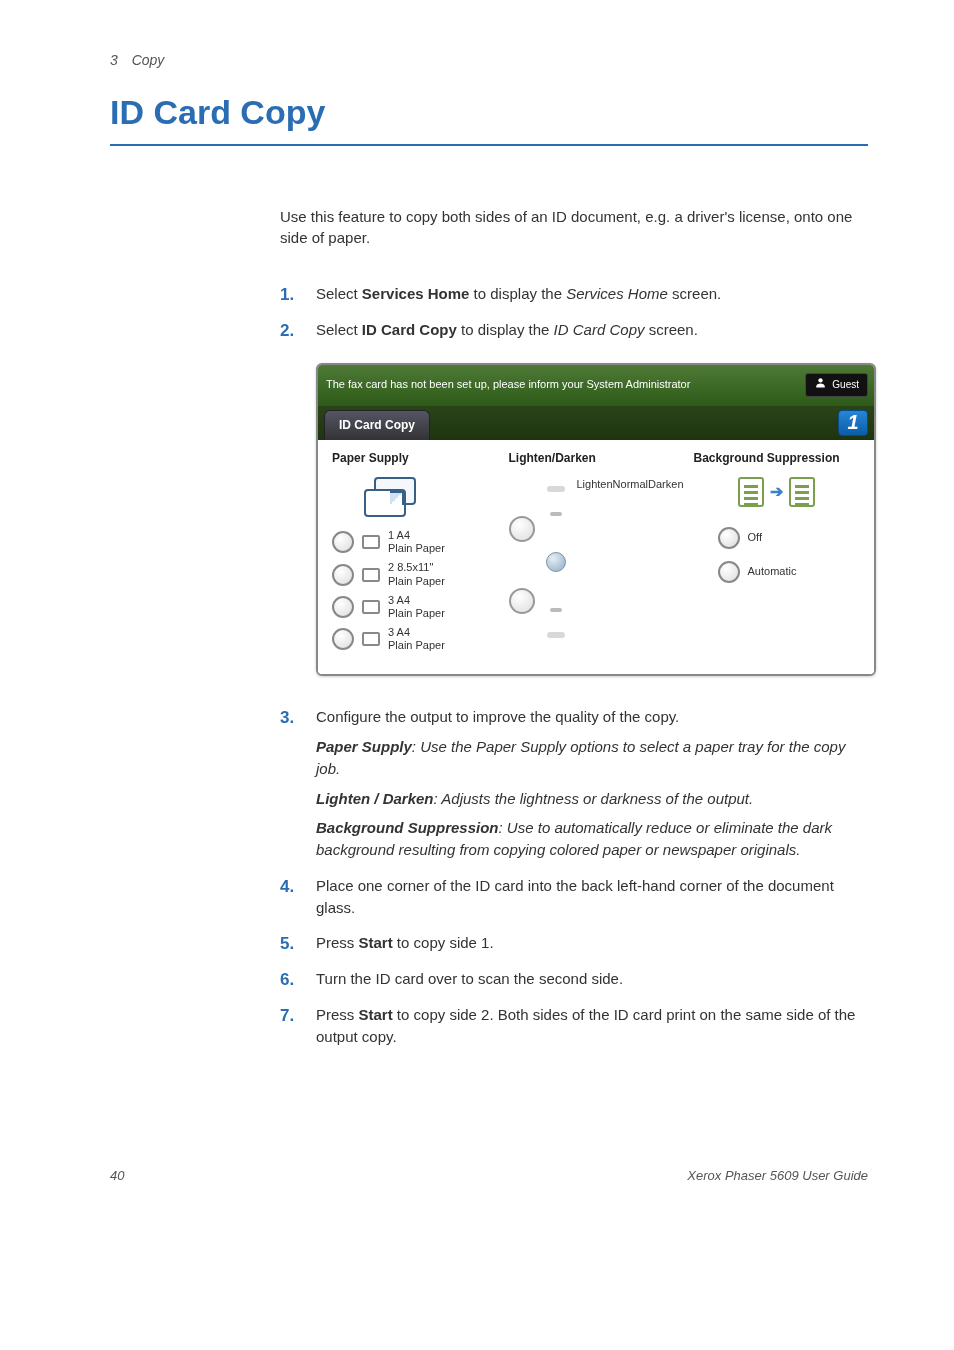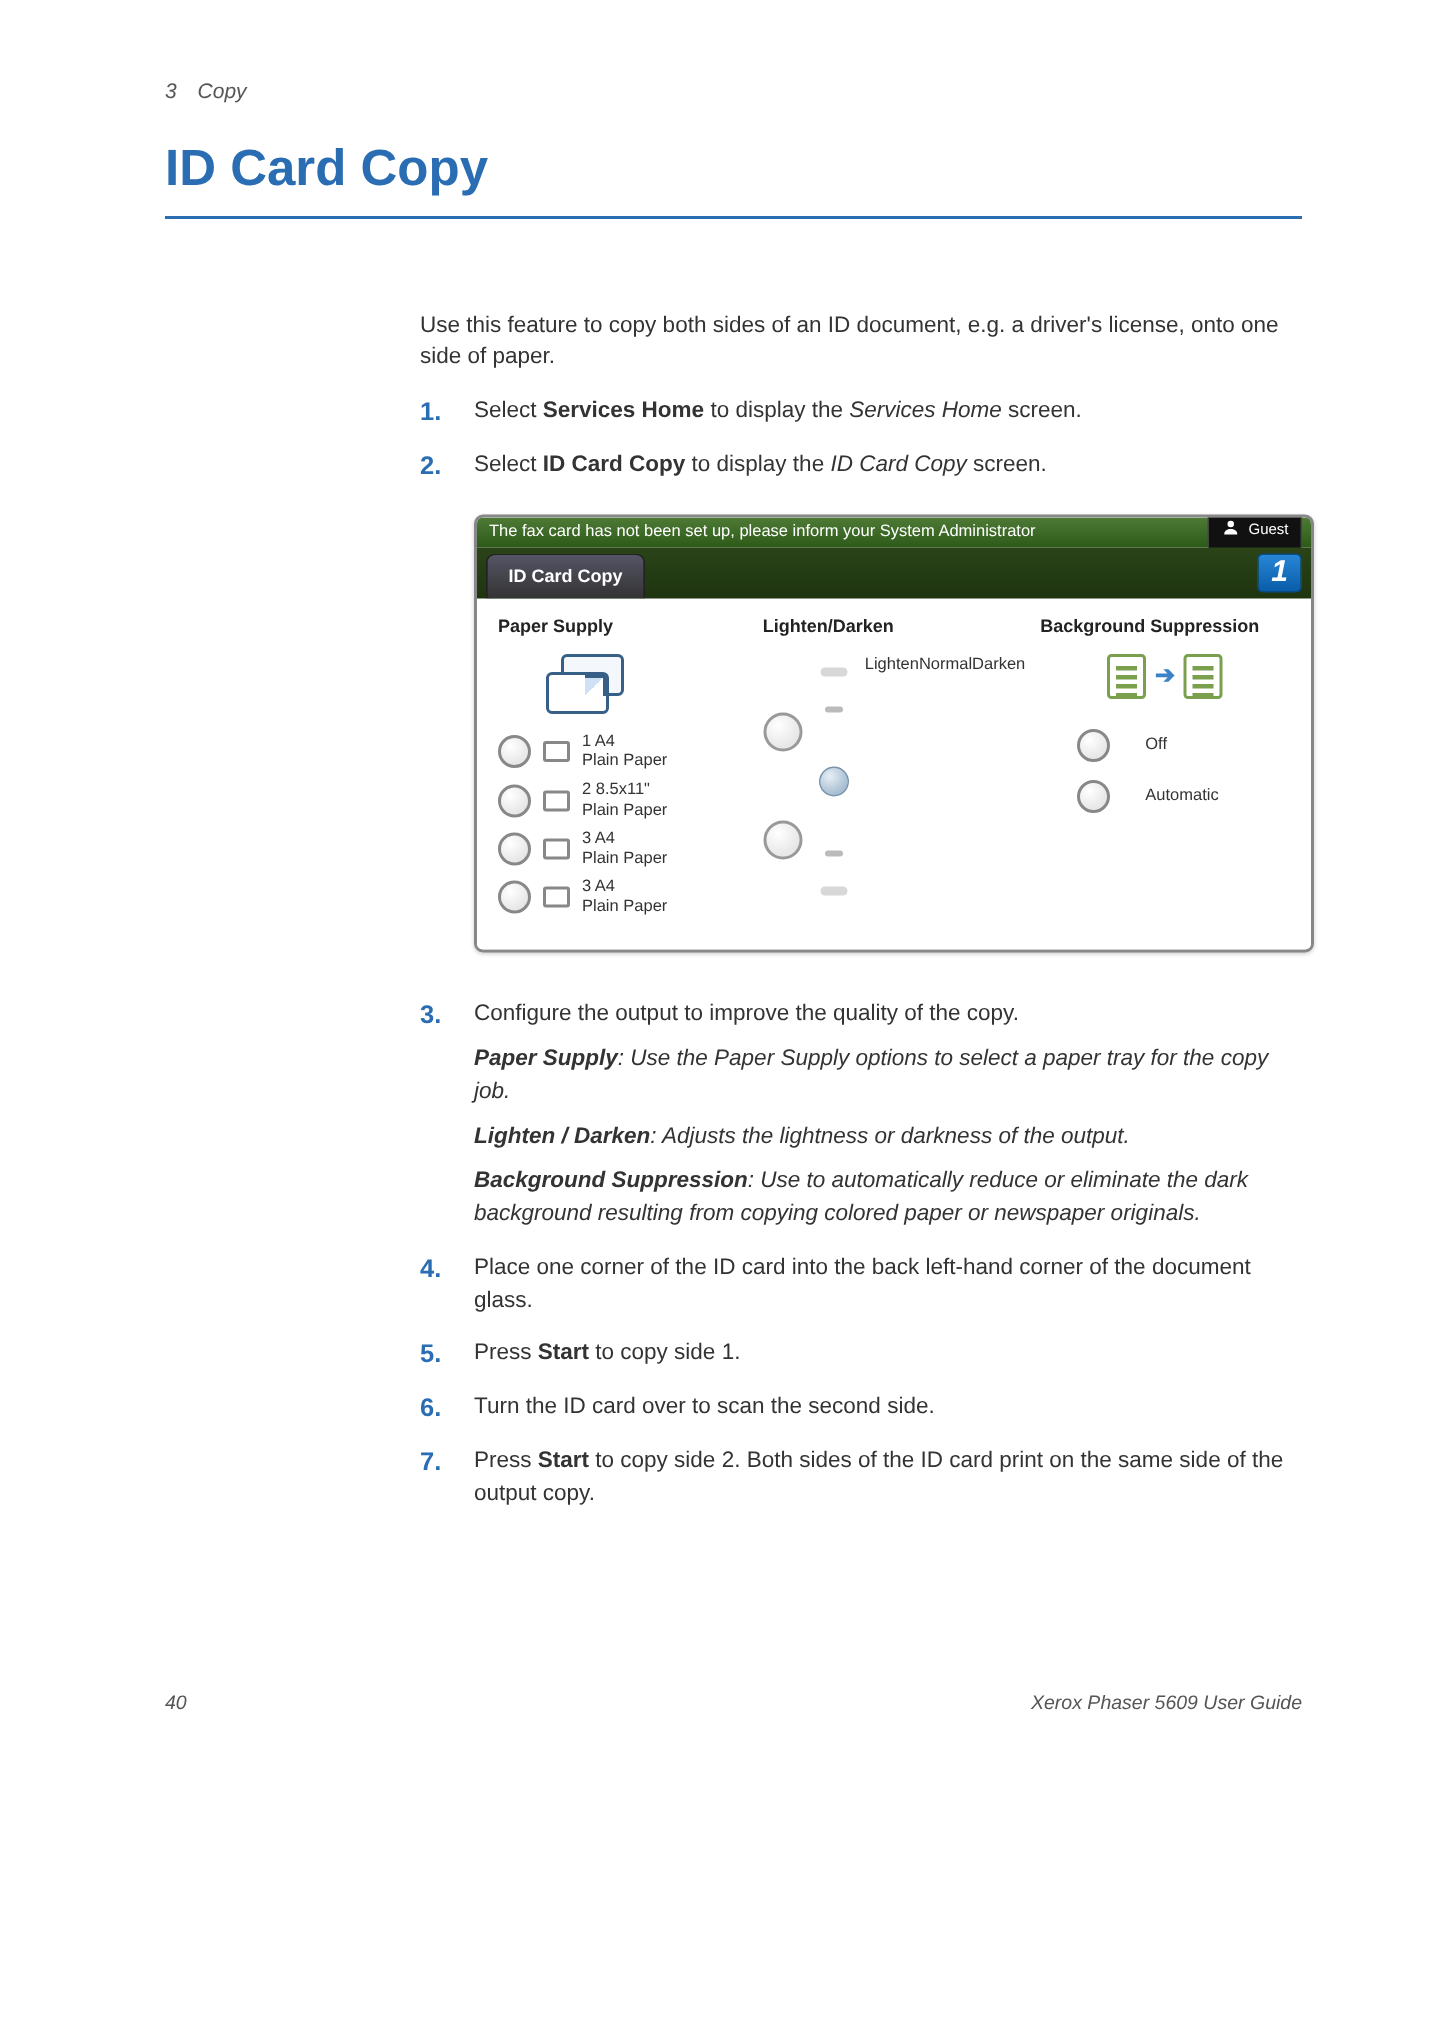--- a/index.html
+++ b/index.html
@@ -28,21 +28,21 @@
     color: #2a6db3;
     font-size: 34px;
     border-bottom: 2px solid #2a6db3;
     padding-bottom: 6px;
     margin-bottom: 60px;
   }
   .body-col {
     margin-left: 170px;
   }
   .intro {
-    margin-bottom: 14px;
+    margin-bottom: 34px;
   }
   ol.steps {
     list-style: none;
     counter-reset: step;
     padding: 0;
   }
   ol.steps > li {
     position: relative;
     padding-left: 36px;
     margin-bottom: 14px;
@@ -69,21 +69,21 @@
     border-radius: 6px;
     background: #fff;
     width: 560px;
     box-shadow: 0 1px 3px rgba(0,0,0,.2);
     overflow: hidden;
     font-size: 12px;
   }
   .ui-topbar {
     background: linear-gradient(#4e7a36, #2e5a19);
     color: #fff;
-    height: 20px;
+    height: 41px;
     display: flex;
     align-items: center;
     justify-content: space-between;
     padding: 0 6px 0 8px;
     font-size: 11px;
   }
   .guest-badge {
     background: #111;
     border: 1px solid #444;
     border-radius: 3px;
@@ -218,21 +218,21 @@
     width: 26px; height: 30px; border: 2px solid #7aa04e; border-radius: 3px;
     background: #fff; position: relative;
   }
   .bs-icon .page .lines {
     position: absolute; top: 6px; left: 4px; right: 4px;
   }
   .bs-icon .page .lines span {
     display: block; height: 3px; background: #7aa04e; margin-bottom: 3px;
   }
   .bs-icon .arrow { color: #3b82c7; font-size: 16px; font-weight: 700; }
-  .bs-opt { display: flex; align-items: center; gap: 24px; margin-bottom: 12px; margin-left: 24px;}
+  .bs-opt { display: flex; align-items: center; gap: 8px; margin-bottom: 12px; margin-left: 24px;}
   .bs-label { font-size: 11px; }
 
   .footer {
     display: flex;
     justify-content: space-between;
     font-style: italic;
     font-size: 13px;
     color: #555;
     margin-top: 120px;
   }

